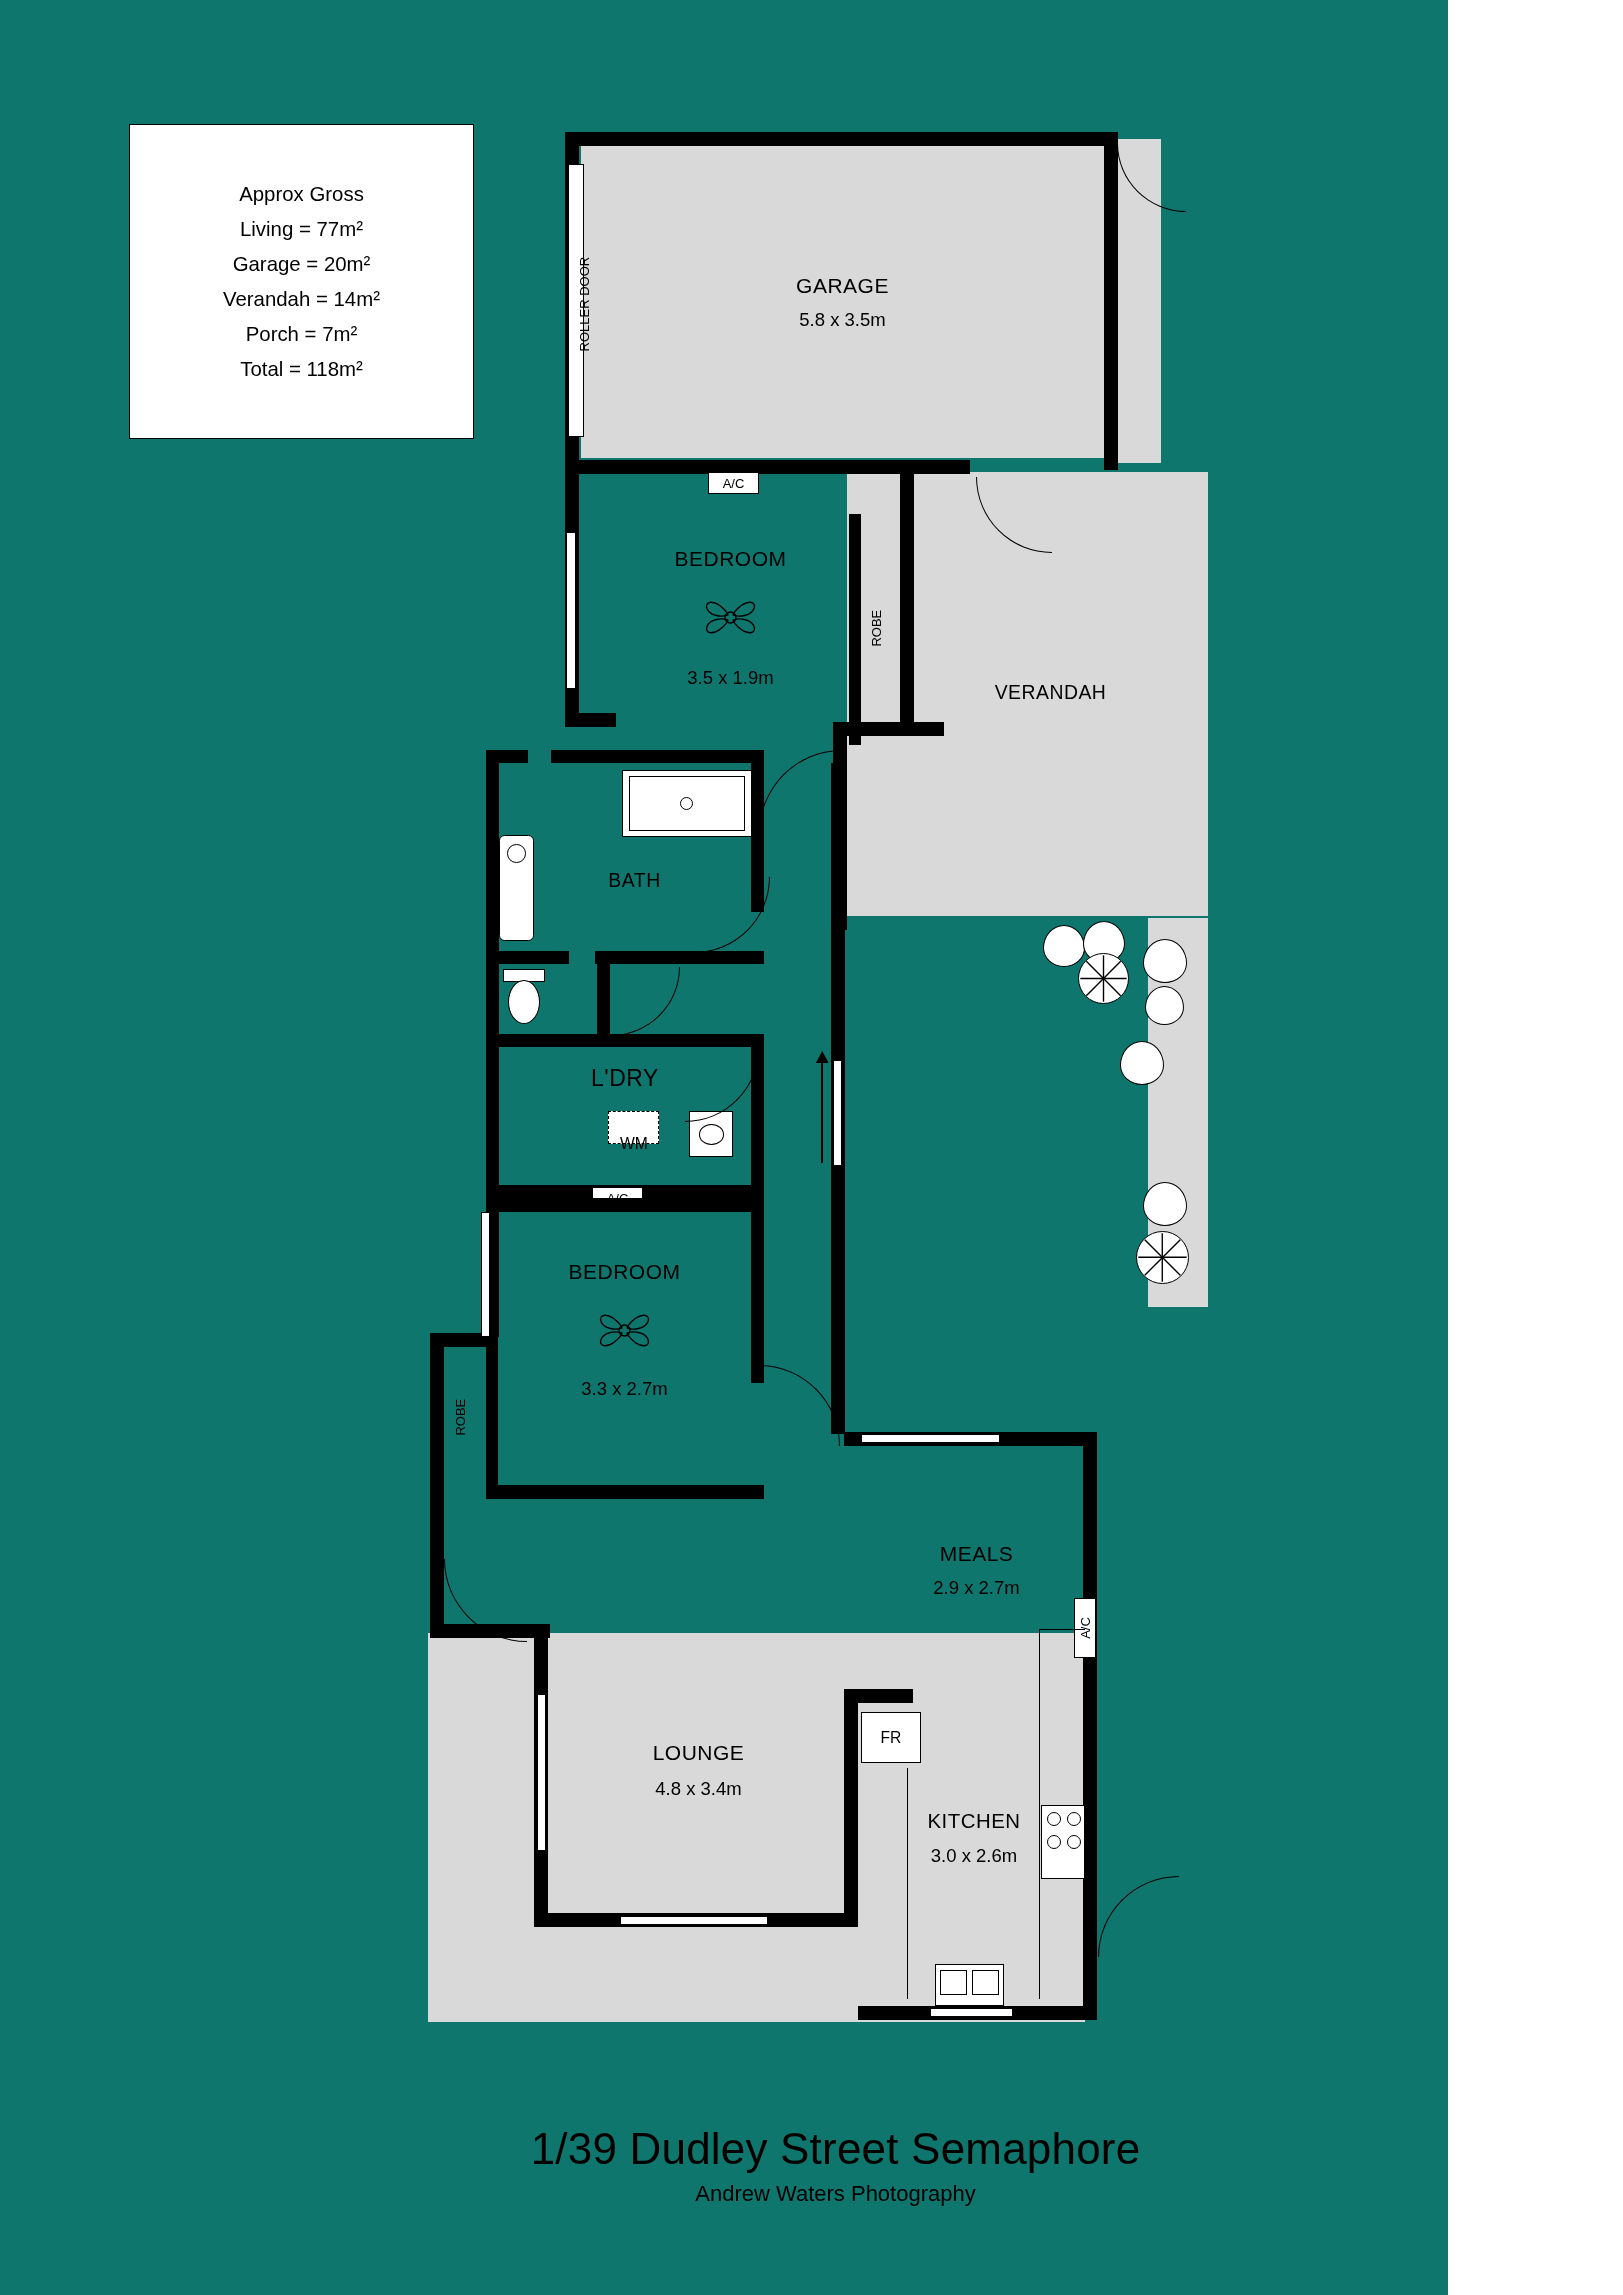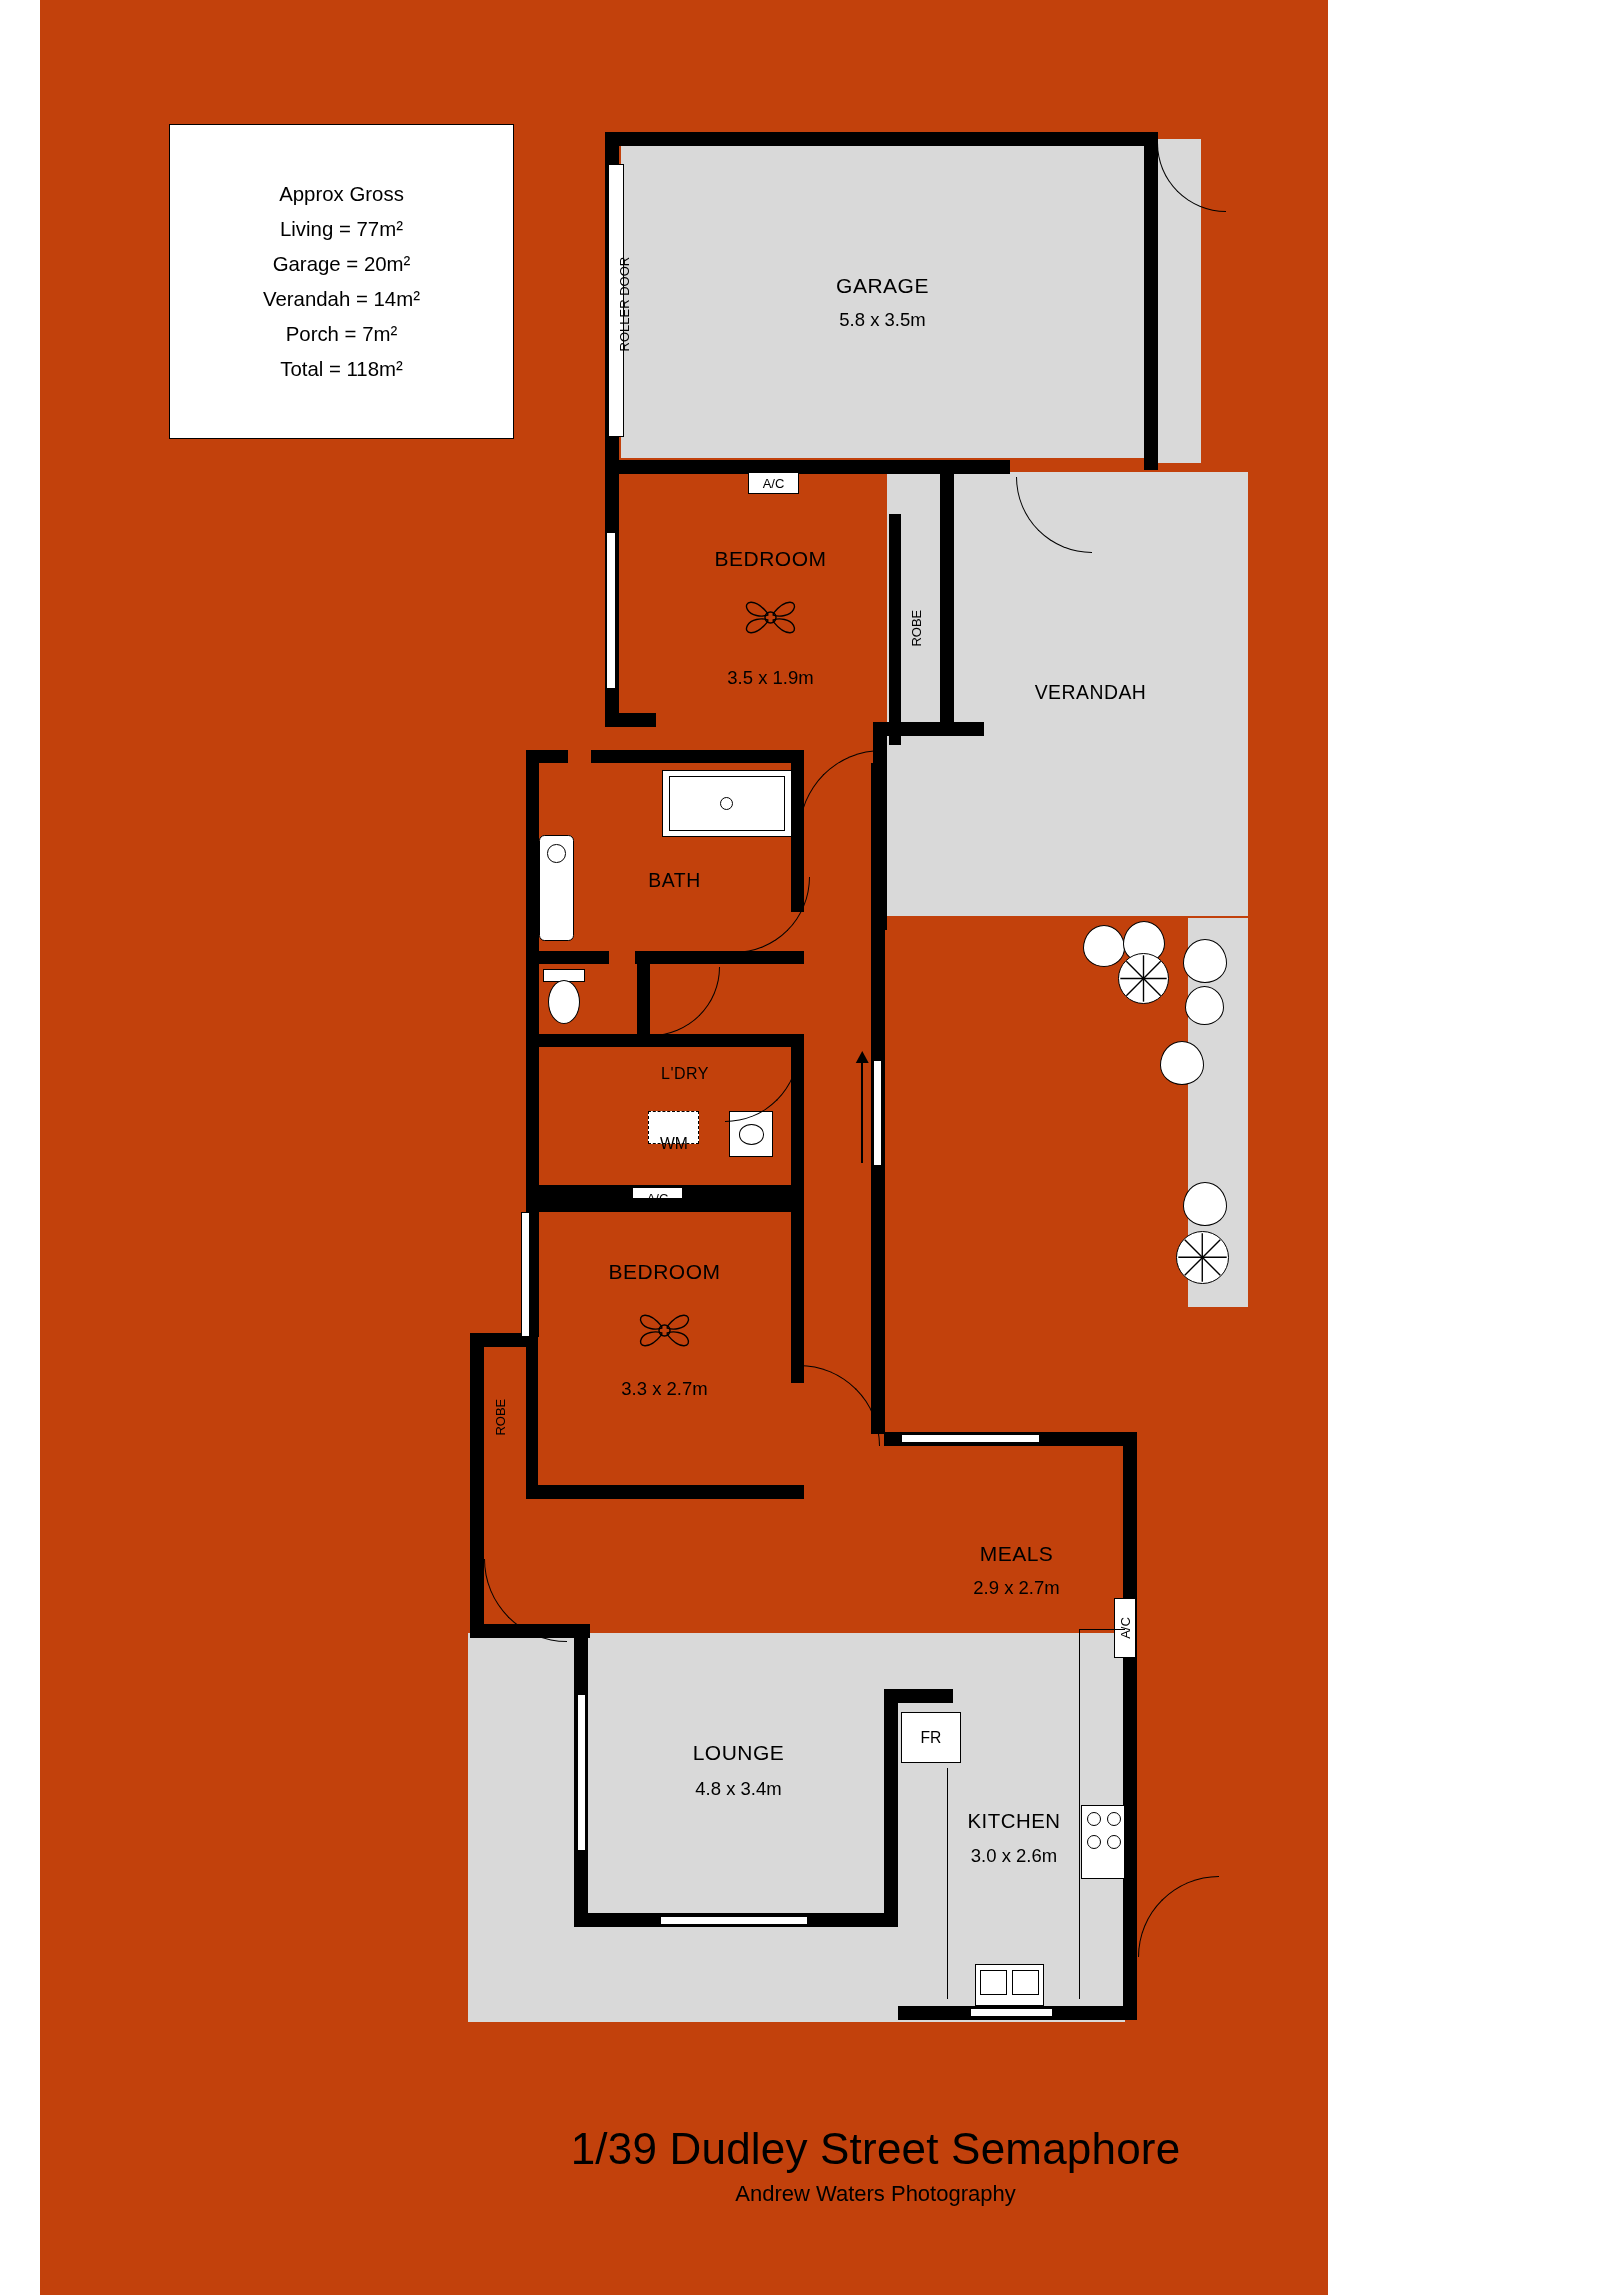--- a/index.html
+++ b/index.html
@@ -6,25 +6,24 @@
     margin: 0;
     padding: 0;
     background: #ffffff;
   }
   body {
     font-family: "Liberation Sans", sans-serif;
     color: #000000;
   }
   #page {
     position: relative;
-    width: 1288px;
+    width: 1448px;
     height: 2295px;
-    background: #c2410c;
+    background: #0f766e;
     overflow: hidden;
-    margin-left: 40px;
   }
   
   .wall {
     position: absolute;
     background: #000000;
   }
   .fill-grey {
     position: absolute;
     background: #d9d9d9;
   }
@@ -232,21 +231,21 @@
   <div class="wall" style="left:486px; top:1034px; width:134px; height:13px;"></div>
   <div class="wall" style="left:597px; top:962px; width:13px; height:74px;"></div>
   <div class="outline" style="left:503px; top:969px; width:42px; height:13px;"></div>
   <div class="circle" style="left:508px; top:980px; width:32px; height:44px;"></div>
   <div class="door-arc" style="left:611px; top:967px; width:69px; height:69px; border-radius:0 0 69px 0; border-top:none; border-left:none;"></div>
 
   <div class="wall" style="left:486px; top:1046px; width:13px; height:153px;"></div>
   <div class="wall" style="left:751px; top:1036px; width:13px; height:162px;"></div>
   <div class="wall" style="left:486px; top:1185px; width:278px; height:14px;"></div>
   <div class="wall" style="left:610px; top:1034px; width:154px; height:13px;"></div>
-  <div class="label room-name" style="left:571px; top:1064px; width:148px; font-size:16px;">L'DRY</div>
+  <div class="label room-name" style="left:551px; top:1064px; width:148px; font-size:23px;">L'DRY</div>
 
   <div class="outline" style="left:608px; top:1111px; width:51px; height:33px; border-style:dashed;"></div>
   <div class="label small-label" style="left:604px; top:1134px; width:60px; font-size:15.7px;">WM</div>
 
   <div class="outline" style="left:689px; top:1111px; width:44px; height:46px;"></div>
   <div class="circle" style="left:699px; top:1124px; width:25.4px; height:21px;"></div>
 
   <div class="door-arc" style="left:685px; top:1048px; width:74px; height:74px; border-radius:0 0 74px 0; border-top:none; border-left:none;"></div>
 
   <div class="boxed" style="left:592px; top:1187px; width:51px; height:22px;">

